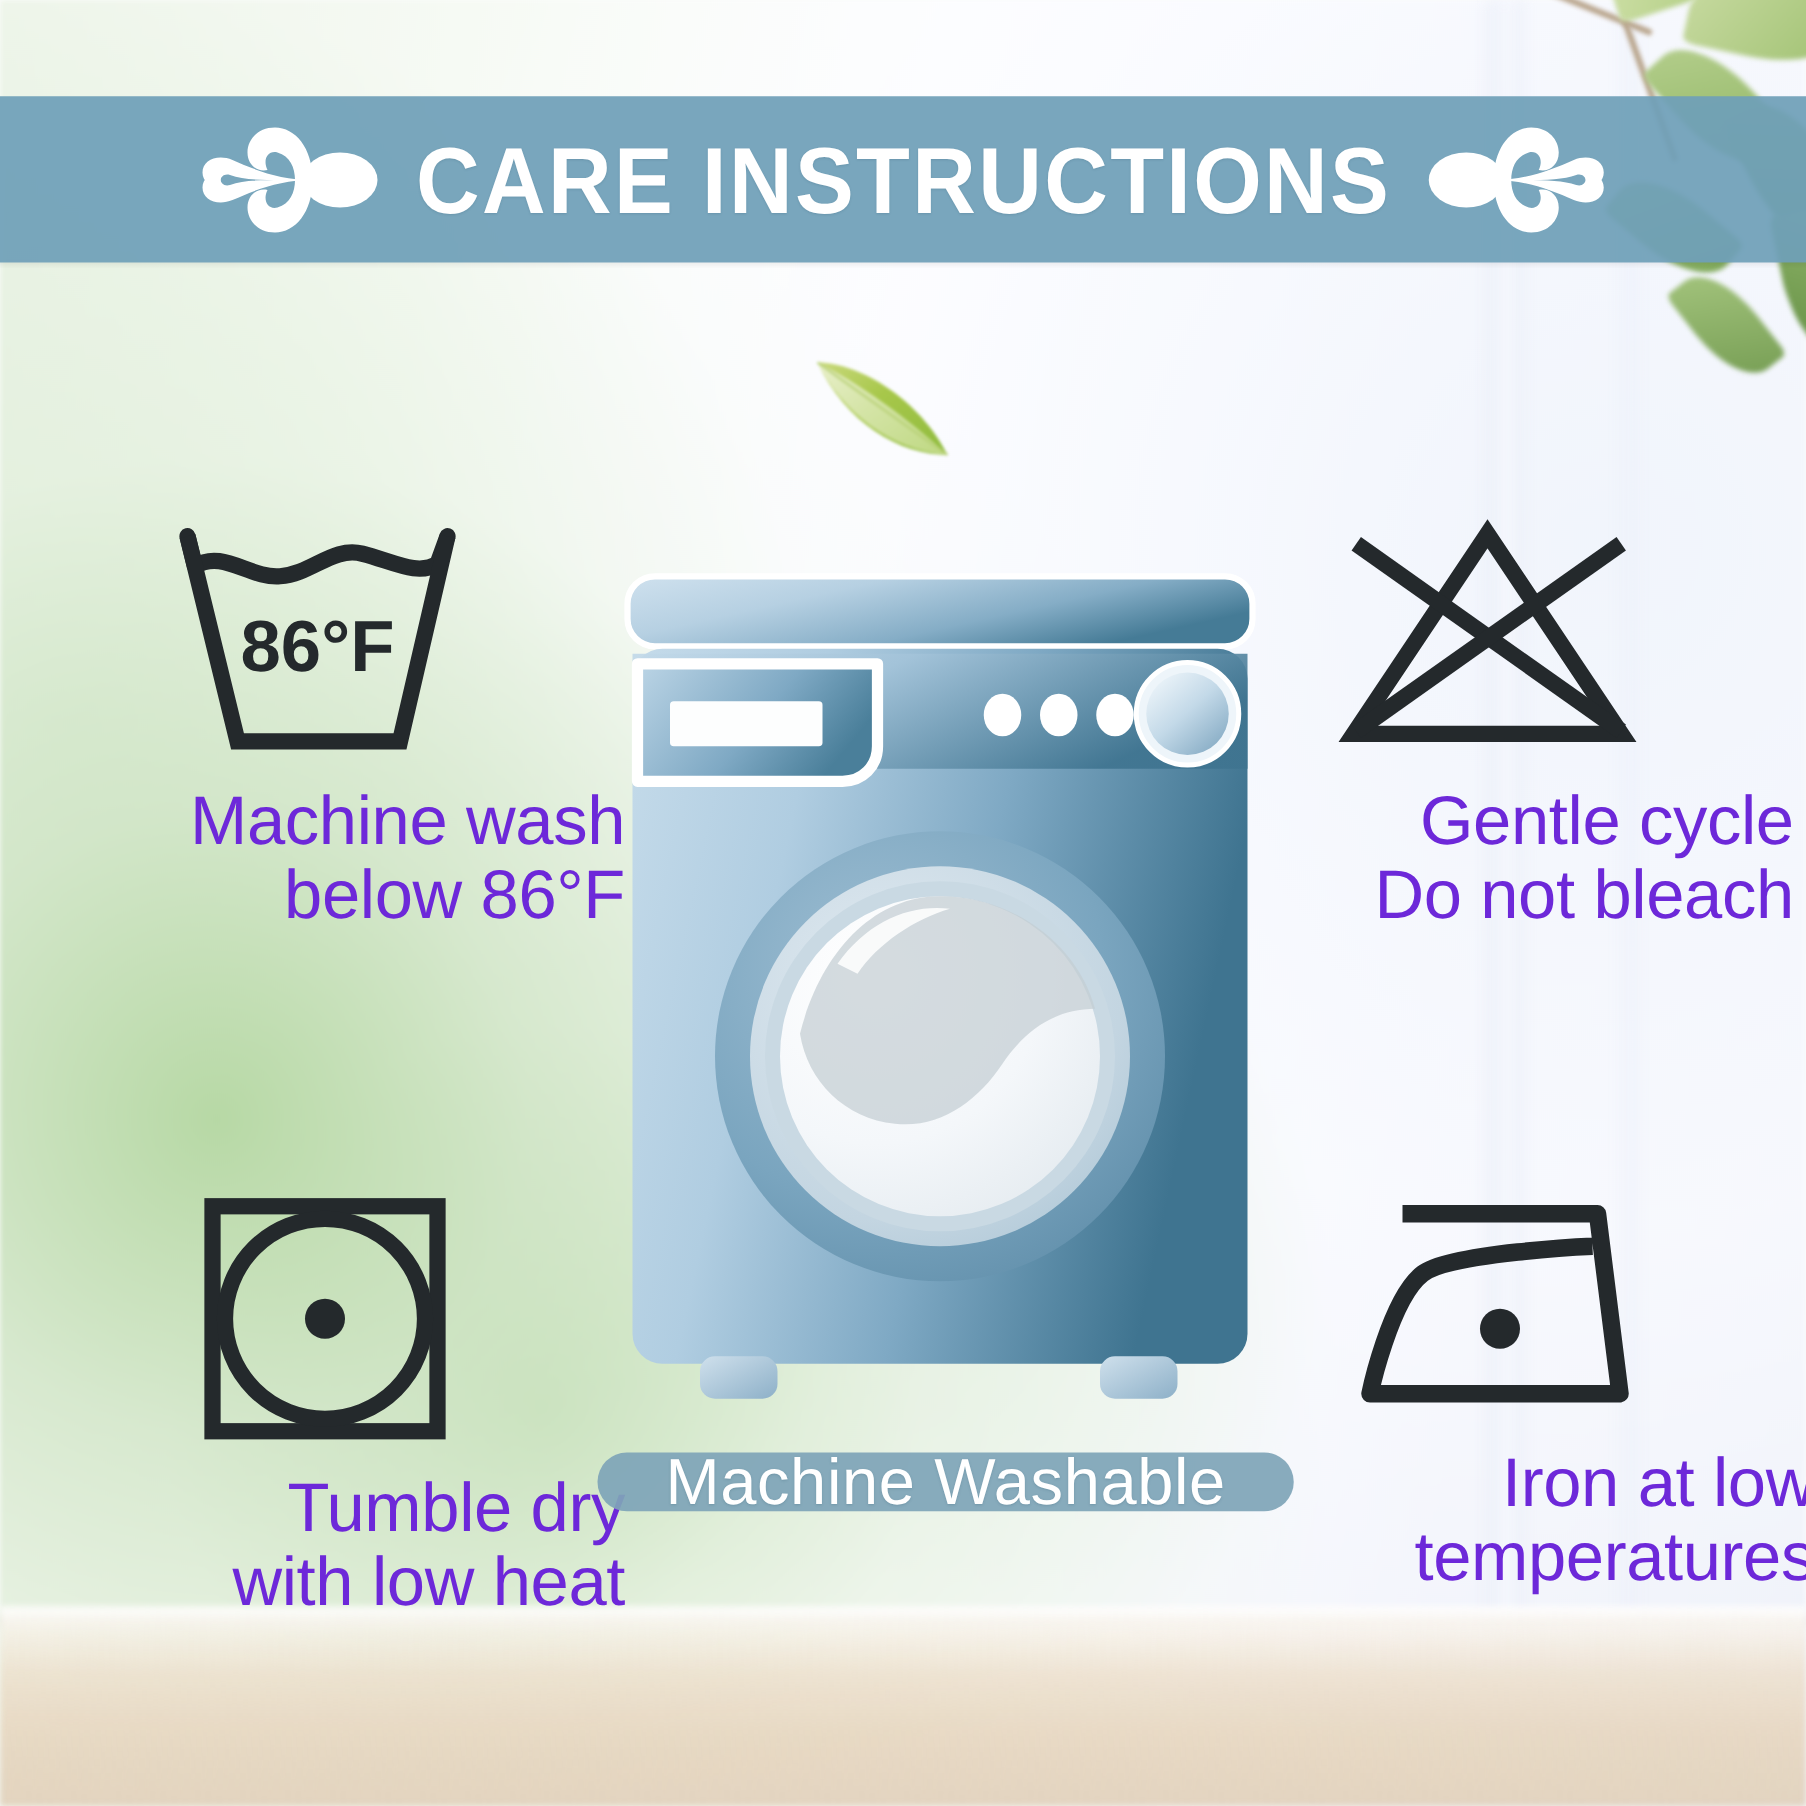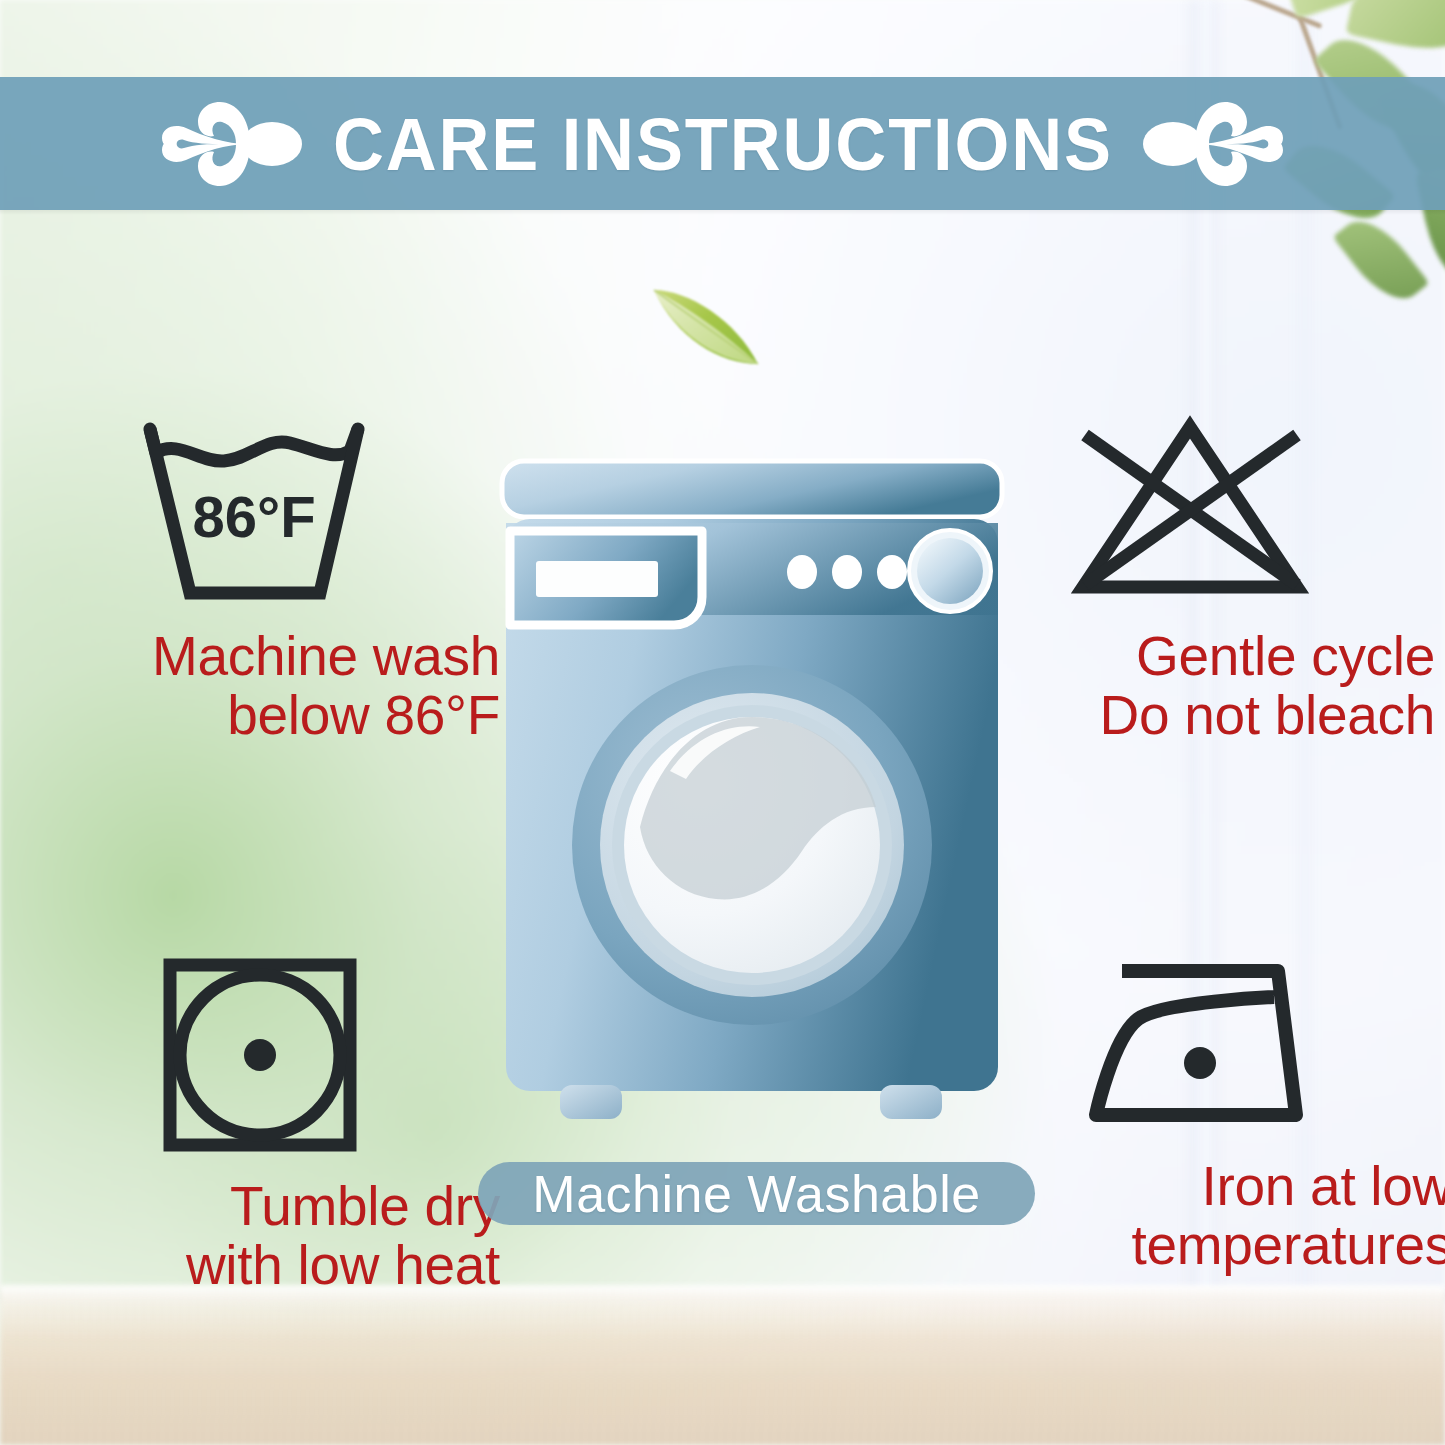--- a/index.html
+++ b/index.html
@@ -76,40 +76,40 @@
   }
   .fleur { flex:0 0 auto; }
   .fleur.left { transform:scaleX(-1); }
 
   
   #content { position:absolute; inset:0; z-index:6; }
 
   .care-item { position:absolute; text-align:right; }
   .care-icon { display:block; margin:0 auto; }
   .care-label {
-    color:#b91c1c; font-size:55px; line-height:1.08; white-space:pre-line;
+    color:#6d28d9; font-size:55px; line-height:1.08; white-space:pre-line;
     font-family:"Liberation Sans", sans-serif; letter-spacing:-0.3px;
   }
 
   #item-wash   { left:20px;   top:415px;  width:480px; }
   #item-bleach { left:945px;  top:415px;  width:490px; }
   #item-dry    { left:20px;   top:955px;  width:480px; }
   #item-iron   { left:962px;  top:955px;  width:490px; }
 
   #item-wash   .care-label,
   #item-dry    .care-label { margin-top:22px; }
   #item-bleach .care-label,
   #item-iron   .care-label { margin-top:22px; }
 
   
   #washing-machine { position:absolute; left:480px; top:455px; width:540px; height:685px; z-index:7; }
 
   
   #machine-washable-badge {
-    position:absolute; left:478px; top:1162px; width:557px; height:63px; z-index:8;
+    position:absolute; left:478px; top:1162px; width:557px; height:47px; z-index:8;
     background:rgba(127,165,184,0.93);
     border-radius:32px;
     display:flex; align-items:center; justify-content:center;
   }
   #machine-washable-badge .badge-text {
     color:#ffffff; font-size:52px; letter-spacing:0.5px;
     font-family:"Liberation Sans", sans-serif;
     text-shadow:0 1px 2px rgba(50,90,110,0.25);
   }
 </style>

